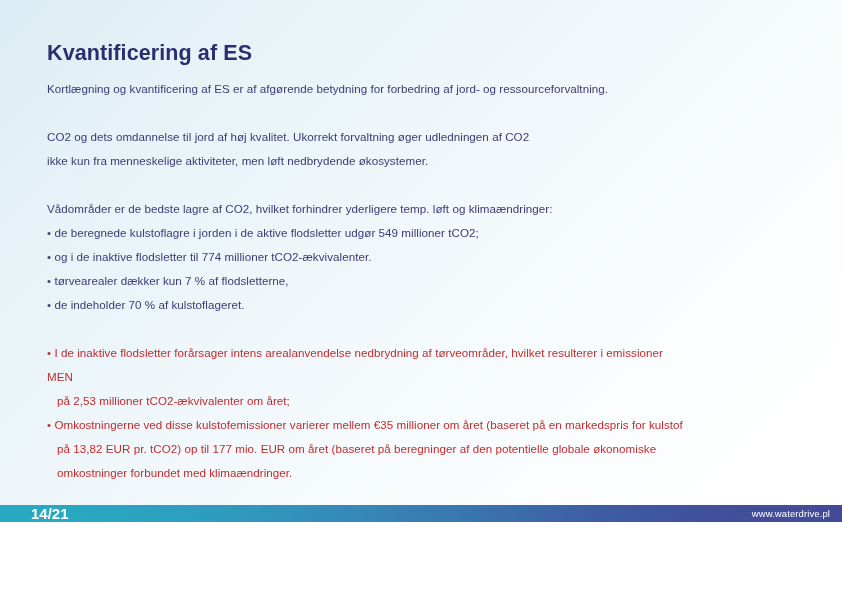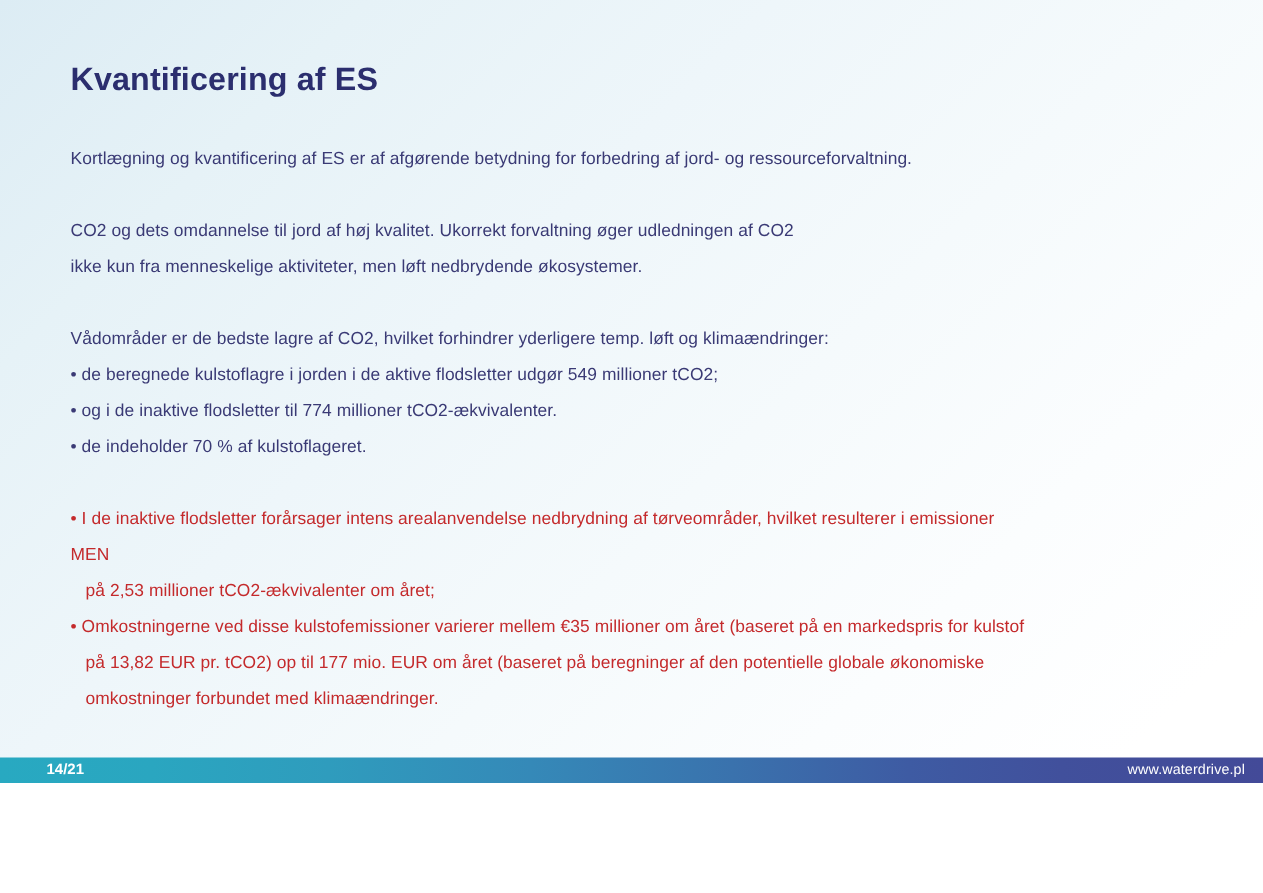--- a/index.html
+++ b/index.html
@@ -41,21 +41,21 @@
     font-size: 21.5px;
     font-weight: bold;
     color: #2b2e6e;
     letter-spacing: 0.1px;
     line-height: 1.2;
     margin: 0 0 0 0;
     white-space: nowrap;
   }
 
   .content {
-    margin-top: 27px;
+    margin-top: 10px;
   }
 
   .block {
     margin: 0;
     padding: 0;
   }
 
   .line {
     font-size: 11.6px;
     line-height: 24px;
@@ -96,21 +96,21 @@
       #41509c 84%,
       #434a98 100%);
     display: flex;
     align-items: center;
     justify-content: space-between;
     box-sizing: border-box;
     padding: 0 12px 0 31px;
   }
 
   .footer-page {
-    font-size: 10px;
+    font-size: 15px;
     font-weight: bold;
     color: #ffffff;
     line-height: 1;
   }
 
   .footer-url {
     font-size: 9.5px;
     color: #ffffff;
     line-height: 1;
     letter-spacing: 0.1px;
@@ -138,20 +138,21 @@
         <div class="line">CO2 og dets omdannelse til jord af høj kvalitet. Ukorrekt forvaltning øger udledningen af CO2</div>
         <div class="line">ikke kun fra menneskelige aktiviteter, men løft nedbrydende økosystemer.</div>
       </div>
 
       <div class="gap-md"></div>
 
       <div class="block">
         <div class="line">Vådområder er de bedste lagre af CO2, hvilket forhindrer yderligere temp. løft og klimaændringer:</div>
         <div class="line bullet">• de beregnede kulstoflagre i jorden i de aktive flodsletter udgør 549 millioner tCO2;</div>
         <div class="line bullet">• og i de inaktive flodsletter til 774 millioner tCO2-ækvivalenter.</div>
+        <div class="line bullet">• tørvearealer dækker kun 7 % af flodsletterne,</div>
         <div class="line bullet">• de indeholder 70 % af kulstoflageret.</div>
       </div>
 
       <div class="gap-sm"></div>
 
       <div class="block">
         <div class="line red bullet">• I de inaktive flodsletter forårsager intens arealanvendelse nedbrydning af tørveområder, hvilket resulterer i emissioner</div>
 
         <div class="line red">MEN</div>
         <div class="line red cont">på 2,53 millioner tCO2-ækvivalenter om året;</div>

